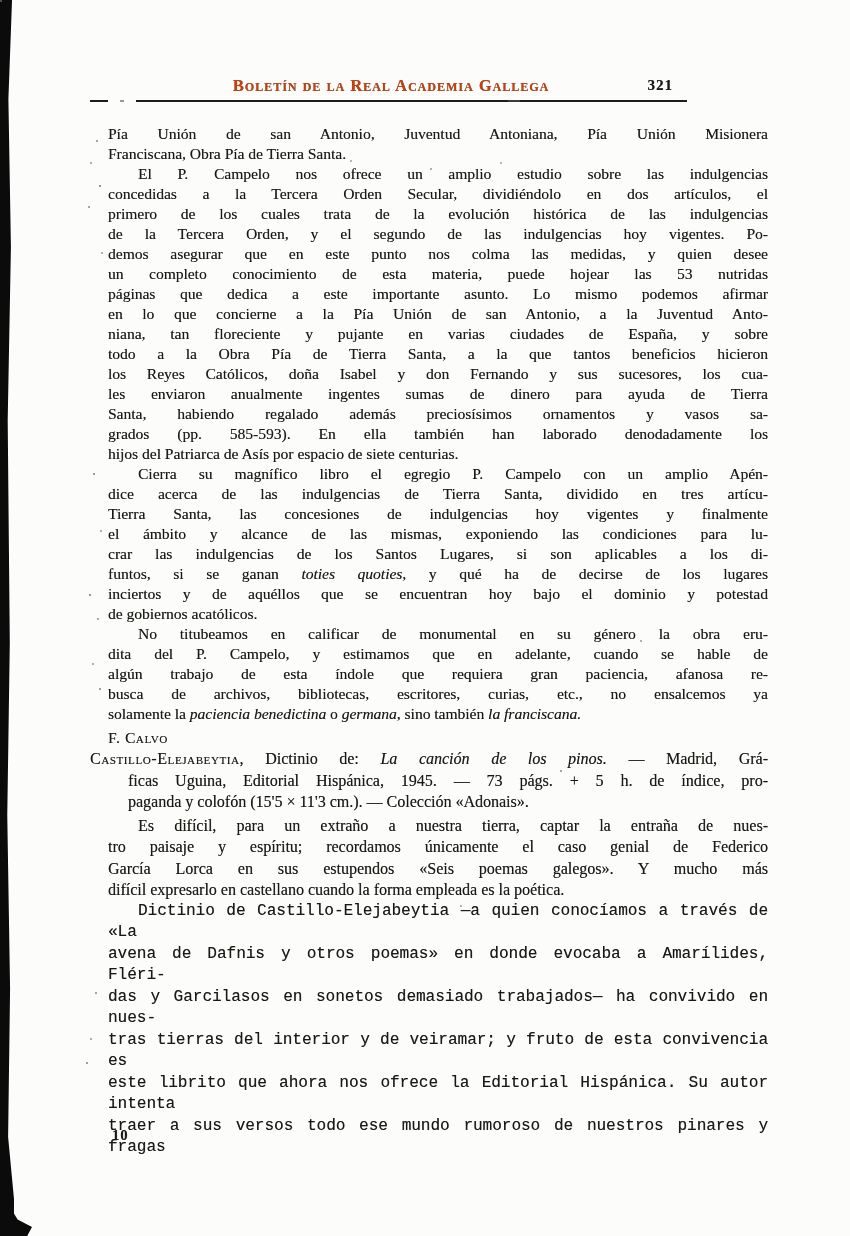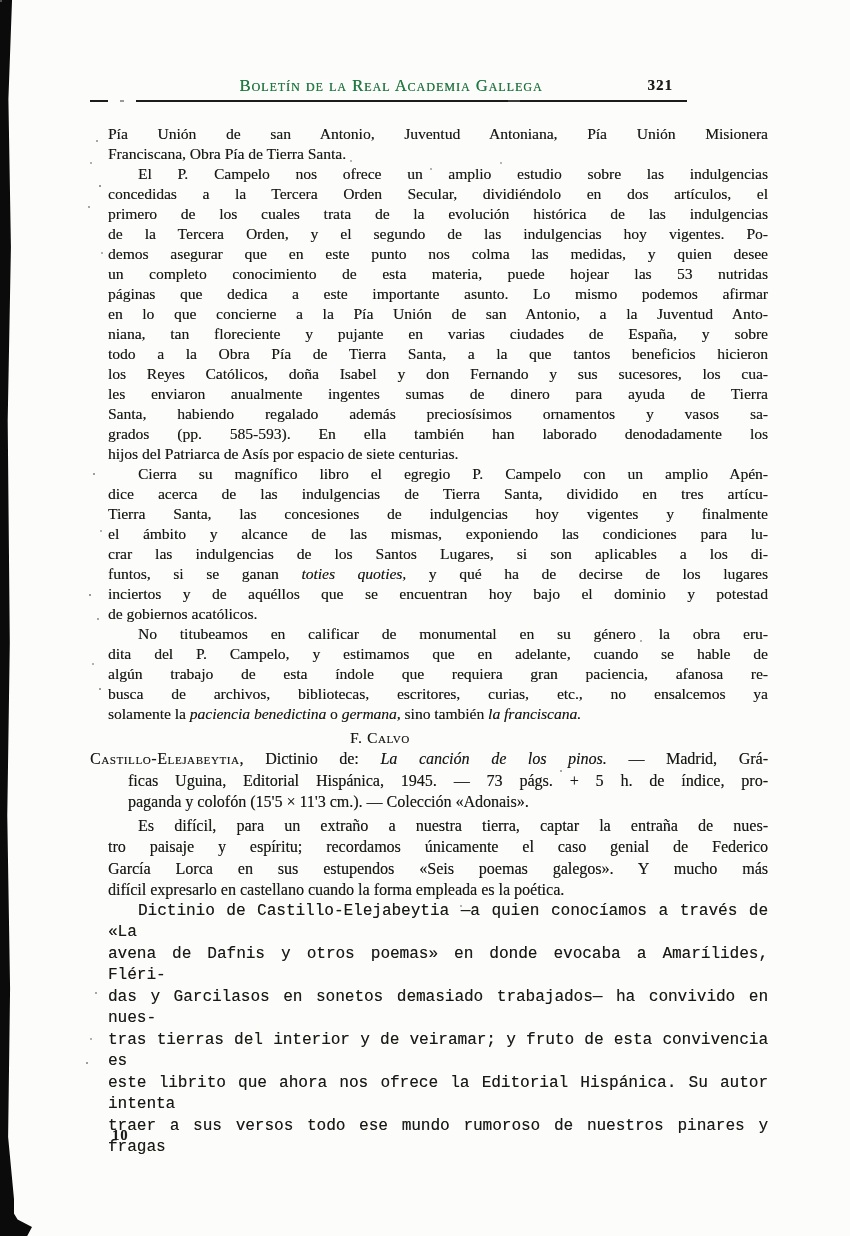--- a/index.html
+++ b/index.html
@@ -28,22 +28,22 @@
       92px 663px 0 #9a9a92, 99px 688px 0 #80807a, 430px 168px 0 #9a9a92,
       460px 905px 0 #9a9a92, 95px 992px 0 #8a8a84, 90px 1038px 0 #9a9a92,
       86px 1062px 0 #80807a, 350px 160px 0 #a0a098, 500px 162px 0 #a0a098,
       560px 770px 0 #8a8a84, 640px 640px 0 #9a9a92;
   }
   .hdr {
     position:absolute; top:76px; left:95px; width:592px; height:22px;
     text-align:center;
   }
   .hdr .title {
-    font-variant:small-caps; font-weight:400; font-size:16.5px;
-    letter-spacing:1px; color:#15803d;
+    font-variant:small-caps; font-weight:700; font-size:16.5px;
+    letter-spacing:1px; color:#c2410c;
     text-shadow:0.3px 0.3px 0.4px rgba(10,10,10,.55);
   }
   .hdr .pageno {
     position:absolute; right:14px; top:1px; font-size:15px; font-weight:700;
     letter-spacing:1px; text-shadow:0.3px 0.3px 0.4px rgba(10,10,10,.55);margin-left:12px;
   }
   .rule {
     position:absolute; top:100px; left:90px; width:597px; height:2px;
     background:linear-gradient(90deg,
       #1c1c1a 0 18px, rgba(0,0,0,0) 18px 30px,
@@ -51,21 +51,21 @@
       #1c1c1a 46px 70%, #3c3c38 70% 72%, #1c1c1a 72% 100%);
   }
   .body {
     position:absolute; top:124px; left:108px; width:660px;
     font-size:15.5px; line-height:20px;
     text-shadow:0.25px 0.25px 0.35px rgba(15,15,12,.5);
   }
   .line { text-align:justify; text-align-last:justify; white-space:normal; }
   .line.last { text-align-last:left; }
   .para.indent .line:first-child { text-indent:30px; }
-  .sig { margin-top:4px; height:20px; text-align:center; padding-right:116px; }
+  .sig { margin-top:4px; height:20px; text-align:left; padding-right:116px; }
   .sc { font-variant:small-caps; letter-spacing:0.6px; }
   .it { font-style:italic; }
   .bib { font-size:16px; line-height:21.5px; margin-left:-18px; width:678px; }
   .bib .line { padding-left:38px; }
   .bib .line:first-child { padding-left:0; }
   .review2 { margin-top:2px; font-size:16px; line-height:21.5px; }
   .review2.flow { margin-top:0;font-family:Liberation Mono, monospace; }
   .footer-mark {
     position:absolute; left:112px; top:1087px;
     font-size:14.5px; font-weight:700; letter-spacing:1px;

